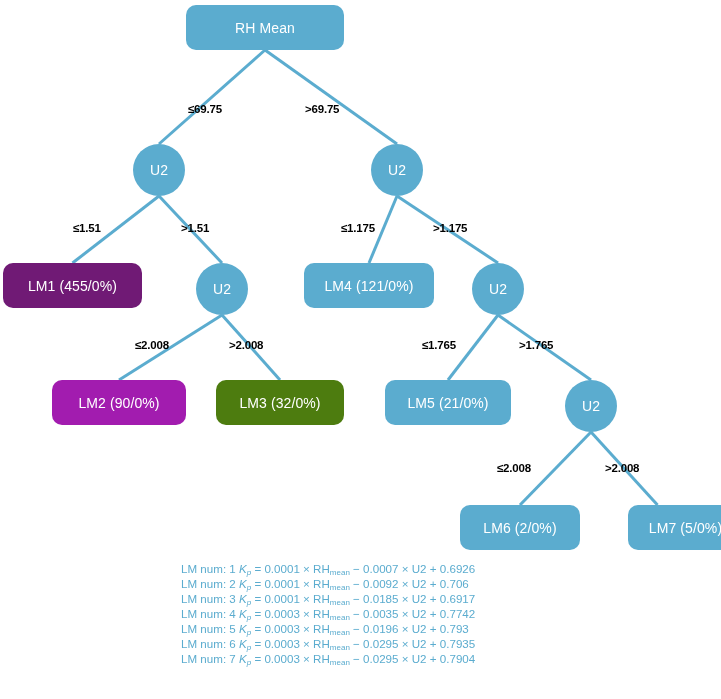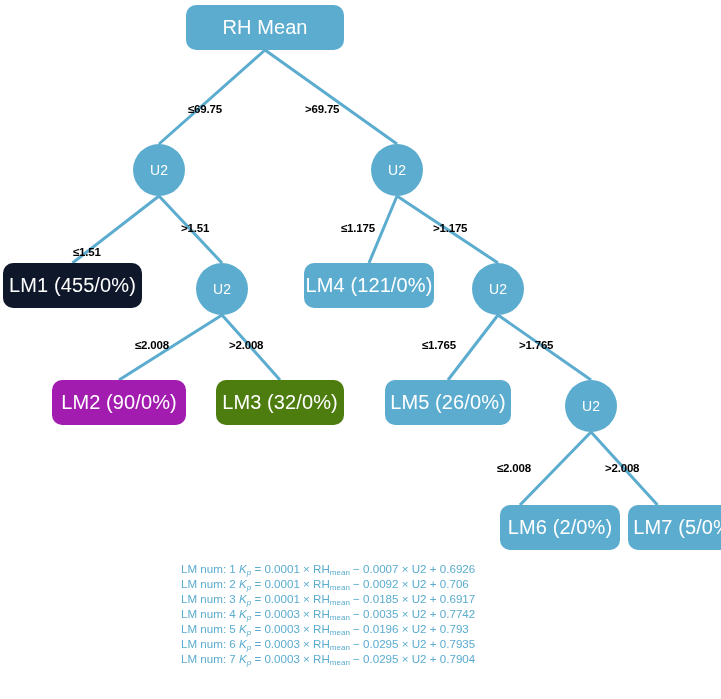--- a/index.html
+++ b/index.html
@@ -17,21 +17,21 @@
     position:absolute;
     background:#5BACCF;
     color:#ffffff;
     display:flex;align-items:center;justify-content:center;
     box-sizing:border-box;
     z-index:3;
     white-space:nowrap;
   }
   .leaf{
     border-radius:10px;
-    font-size:20px;
+    font-size:14px;
     letter-spacing:0.1px;
   }
   .split{
     border-radius:50%;
     font-size:14px;
   }
   .elabel{
     position:absolute;
     color:#000000;
     font-size:11.5px;
@@ -67,35 +67,35 @@
     <line x1="498" y1="315" x2="448" y2="380" stroke="#5BACCF" stroke-width="3"></line>
     <line x1="498" y1="315" x2="591" y2="380" stroke="#5BACCF" stroke-width="3"></line>
     <line x1="591" y1="432" x2="520" y2="505" stroke="#5BACCF" stroke-width="3"></line>
     <line x1="591" y1="432" x2="657.5" y2="505" stroke="#5BACCF" stroke-width="3"></line>
   </svg>
 
 <div id="nodes-layer">
     <div class="node leaf" style="left: 186px; top: 5px; width: 158px; height: 45px; background: rgb(91, 172, 207);">RH Mean</div>
     <div class="node split" style="left: 133px; top: 144px; width: 52px; height: 52px; background: rgb(91, 172, 207);">U2</div>
     <div class="node split" style="left: 371px; top: 144px; width: 52px; height: 52px; background: rgb(91, 172, 207);">U2</div>
-    <div class="node leaf" style="left: 3px; top: 263px; width: 139px; height: 45px; background: #0f172a;">LM1 (455/0%)</div>
+    <div class="node leaf" style="left: 3px; top: 263px; width: 139px; height: 45px; background: #701a75;">LM1 (455/0%)</div>
     <div class="node split" style="left: 196px; top: 263px; width: 52px; height: 52px; background: rgb(91, 172, 207);">U2</div>
     <div class="node leaf" style="left: 304px; top: 263px; width: 130px; height: 45px; background: rgb(91, 172, 207);">LM4 (121/0%)</div>
     <div class="node split" style="left: 472px; top: 263px; width: 52px; height: 52px; background: rgb(91, 172, 207);">U2</div>
     <div class="node leaf" style="left: 52px; top: 380px; width: 134px; height: 45px; background: #a21caf;">LM2 (90/0%)</div>
     <div class="node leaf" style="left: 216px; top: 380px; width: 128px; height: 45px; background: #4d7c0f;">LM3 (32/0%)</div>
-    <div class="node leaf" style="left: 385px; top: 380px; width: 126px; height: 45px; background: rgb(91, 172, 207);">LM5 (26/0%)</div>
+    <div class="node leaf" style="left: 385px; top: 380px; width: 126px; height: 45px; background: rgb(91, 172, 207);">LM5 (21/0%)</div>
     <div class="node split" style="left: 565px; top: 380px; width: 52px; height: 52px; background: rgb(91, 172, 207);">U2</div>
-    <div class="node leaf" style="left: 460px; top: 505px; width: 120px; height: 45px; background: rgb(91, 172, 207); margin-left: 40px;">LM6 (2/0%)</div>
+    <div class="node leaf" style="left: 460px; top: 505px; width: 120px; height: 45px; background: rgb(91, 172, 207);">LM6 (2/0%)</div>
     <div class="node leaf" style="left: 628px; top: 505px; width: 115px; height: 45px; background: rgb(91, 172, 207);">LM7 (5/0%)</div>
   </div>
 <div id="labels-layer">
     <div class="elabel" style="left: 176px; top: 103px; color: rgb(0, 0, 0); margin-left: 12px;">≤69.75</div>
     <div class="elabel" style="left: 305px; top: 103px; color: rgb(0, 0, 0);">&gt;69.75</div>
-    <div class="elabel" style="left: 73px; top: 222px; color: rgb(0, 0, 0); margin-top: 24px;">≤1.51</div>
+    <div class="elabel" style="left: 73px; top: 222px; color: rgb(0, 0, 0);">≤1.51</div>
     <div class="elabel" style="left: 181px; top: 222px; color: rgb(0, 0, 0);">&gt;1.51</div>
     <div class="elabel" style="left: 341px; top: 222px; color: rgb(0, 0, 0);">≤1.175</div>
     <div class="elabel" style="left: 433px; top: 222px; color: rgb(0, 0, 0);">&gt;1.175</div>
     <div class="elabel" style="left: 135px; top: 339px; color: rgb(0, 0, 0);">≤2.008</div>
     <div class="elabel" style="left: 229px; top: 339px; color: rgb(0, 0, 0);">&gt;2.008</div>
     <div class="elabel" style="left: 422px; top: 339px; color: rgb(0, 0, 0);">≤1.765</div>
     <div class="elabel" style="left: 519px; top: 339px; color: rgb(0, 0, 0);">&gt;1.765</div>
     <div class="elabel" style="left: 497px; top: 462px; color: rgb(0, 0, 0);">≤2.008</div>
     <div class="elabel" style="left: 605px; top: 462px; color: rgb(0, 0, 0);">&gt;2.008</div>
   </div>

